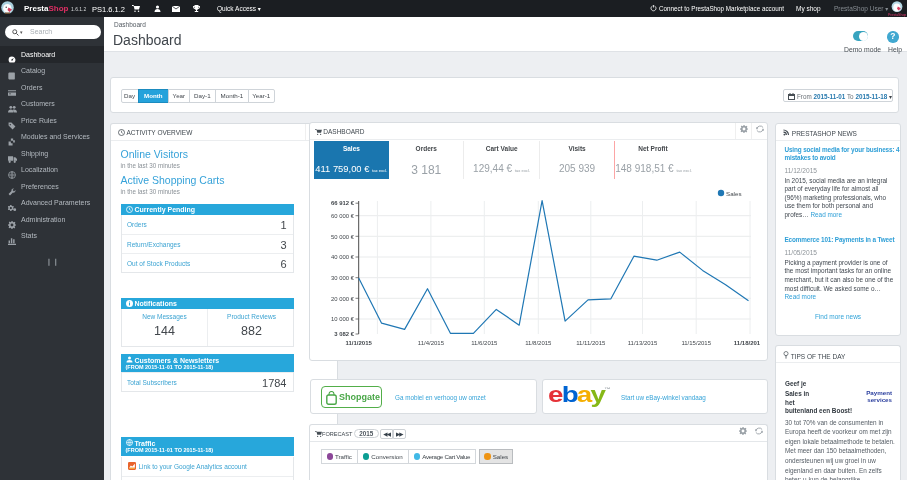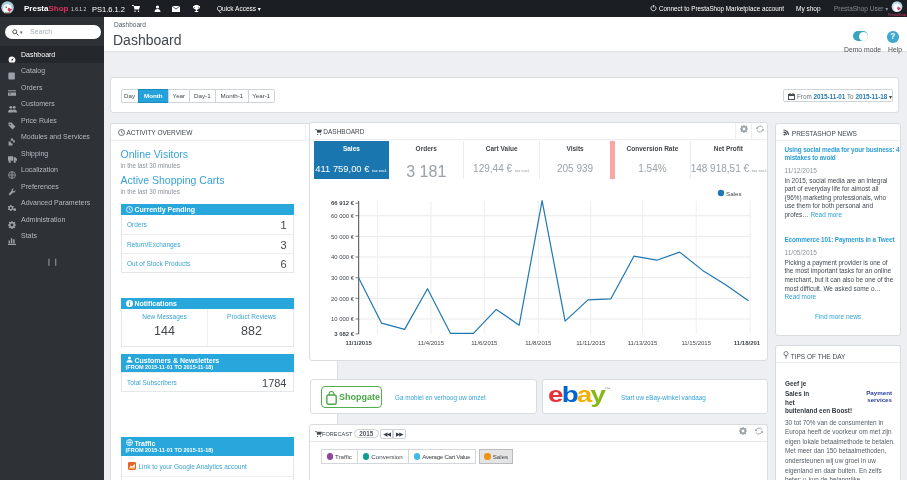--- a/index.html
+++ b/index.html
@@ -274,33 +274,29 @@
           </svg></div>
       </div>
     </div>
 <div style="position:absolute;left:3.7px;top:17.5px;width:452.5px;height:38.4px;display:flex;">
       <div style="position:relative;width:75.4px;height:38.4px;background:#1a76af;">
         <div style="position:absolute;left:0;top:4.5px;width:100%;text-align:center;font-size:6.5px;font-weight:bold;color:#fff;">Sales</div>
         <div style="position:absolute;left:0;top:22.5px;width:100%;text-align:center;font-size:9.4px;color:#fff;white-space:nowrap;">411 759,00 € <span style="font-size:4.2px;">tax excl.</span></div>
       </div>
       <div style="position:relative;width:75.4px;height:38.4px;border-right:1px solid #ececec;">
         <div style="position:absolute;left:0;top:4.5px;width:100%;text-align:center;font-size:6.5px;font-weight:bold;color:#42464a;">Orders</div>
-        <div style="position:absolute;left:0;top:22.5px;width:100%;text-align:center;font-size:16px;color:#9aa1a7;white-space:nowrap;">3 181</div>
+        <div style="position:absolute;left:0;top:22.5px;width:100%;text-align:center;font-size:12px;color:#9aa1a7;white-space:nowrap;">3 181</div>
       </div>
       <div style="position:relative;width:75.4px;height:38.4px;border-right:1px solid #ececec;">
         <div style="position:absolute;left:0;top:4.5px;width:100%;text-align:center;font-size:6.5px;font-weight:bold;color:#42464a;">Cart Value</div>
         <div style="position:absolute;left:0;top:22.5px;width:100%;text-align:center;font-size:10px;color:#9aa1a7;white-space:nowrap;">129,44 € <span style="font-size:4.2px;">tax excl.</span></div>
       </div>
-      <div style="position:relative;width:75.4px;height:38.4px;border-right:5px solid #fca5a5;">
+      <div style="position:relative;width:75.4px;height:38.4px;border-right:1px solid #fca5a5;">
         <div style="position:absolute;left:0;top:4.5px;width:100%;text-align:center;font-size:6.5px;font-weight:bold;color:#42464a;">Visits</div>
         <div style="position:absolute;left:0;top:22.5px;width:100%;text-align:center;font-size:10px;color:#9aa1a7;white-space:nowrap;">205 939</div>
-      </div>
-      <div style="position:relative;width:75.4px;height:38.4px;border-right:1px solid #ececec;">
-        <div style="position:absolute;left:0;top:4.5px;width:100%;text-align:center;font-size:6.5px;font-weight:bold;color:#42464a;">Conversion Rate</div>
-        <div style="position:absolute;left:0;top:22.5px;width:100%;text-align:center;font-size:10px;color:#9aa1a7;white-space:nowrap;">1.54%</div>
       </div>
       <div style="position:relative;width:75.4px;height:38.4px;">
         <div style="position:absolute;left:0;top:4.5px;width:100%;text-align:center;font-size:6.5px;font-weight:bold;color:#42464a;">Net Profit</div>
         <div style="position:absolute;left:0;top:22.5px;width:100%;text-align:center;font-size:10px;color:#9aa1a7;white-space:nowrap;">148 918,51 € <span style="font-size:4.2px;">tax excl.</span></div>
       </div>
     </div>
 <svg width="457" height="182" viewBox="0 0 457 182" style="position:absolute;left:0;top:56px;">
 <line x1="48.7" y1="36.7" x2="441" y2="36.7" stroke="#e9ebec" stroke-width="1"></line>
       <line x1="48.7" y1="57.3" x2="441" y2="57.3" stroke="#e9ebec" stroke-width="1"></line>
       <line x1="48.7" y1="78" x2="441" y2="78" stroke="#e9ebec" stroke-width="1"></line>

